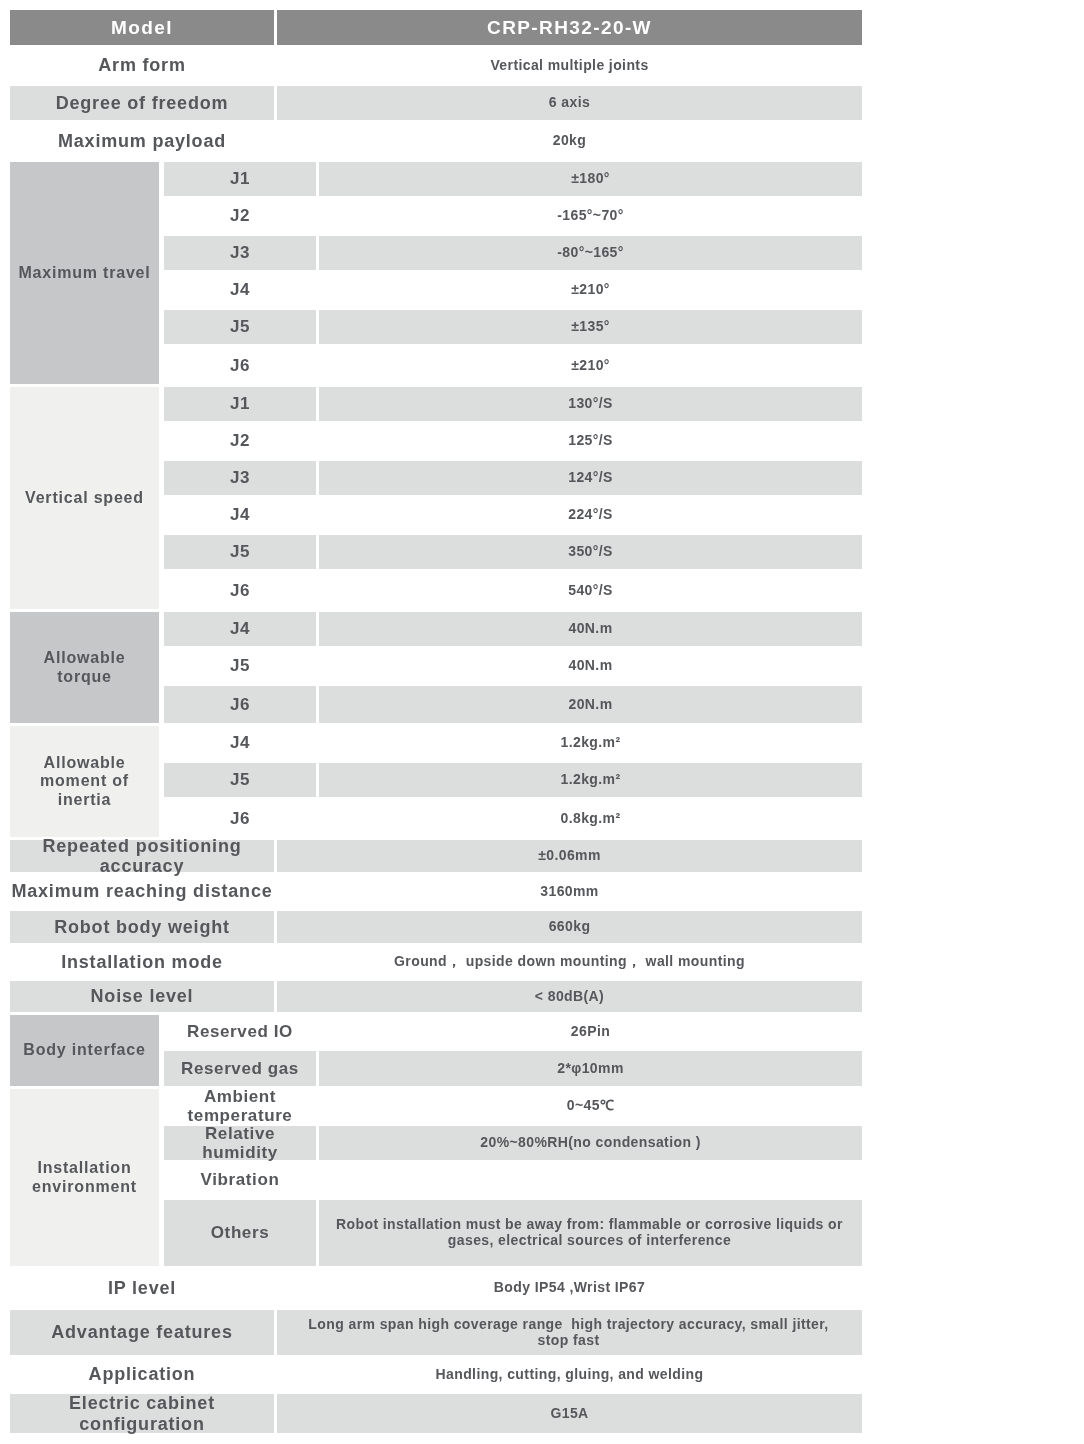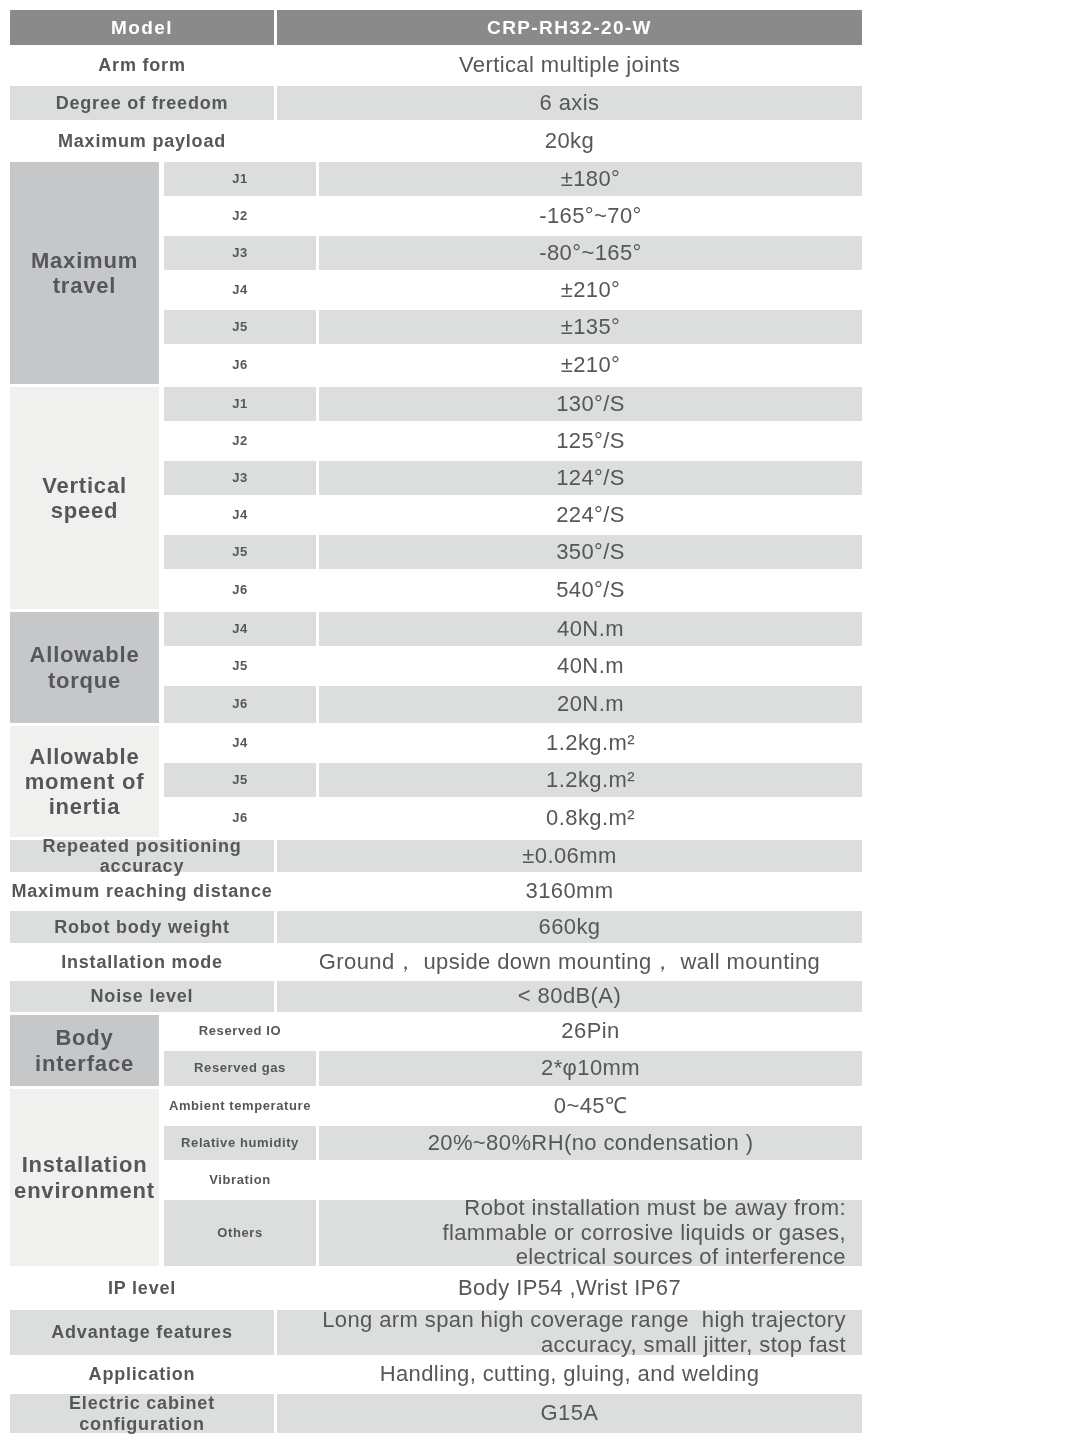--- a/index.html
+++ b/index.html
@@ -10,44 +10,44 @@
     color: #55575b;
     overflow: hidden;
   }
   .tbl { width: 852px; margin: 10px 0 0 10px; }
 
   
   .r   { display: flex; border-bottom: 3px solid #fff; }
   .c   { display: flex; align-items: center; justify-content: center;
          text-align: center; line-height: 1.12; }
   .lab { width: 264px; font-weight: 700; font-size: 18px; letter-spacing: .8px; }
-  .val { flex: 1; border-left: 3px solid #fff; font-size: 22px;
-         font-weight: 400; letter-spacing: .4px; }
+  .val { flex: 1; border-left: 3px solid #fff; font-size: 14px;
+         font-weight: 700; letter-spacing: .4px; }
 
   
   .grp  { display: flex; border-bottom: 3px solid #fff; }
   .gc   { width: 149px; display: flex; align-items: center; justify-content: center;
-          text-align: center; font-weight: 700; font-size: 22px;
+          text-align: center; font-weight: 700; font-size: 16px;
           letter-spacing: .8px; line-height: 1.15; padding: 0 6px; }
   .grows { flex: 1; display: flex; flex-direction: column; }
   .grows .r:last-child { border-bottom: none; }
   .sub  { width: 157px; border-left: 5px solid #fff; font-weight: 700;
-          font-size: 13px; letter-spacing: .6px; padding: 5px 4px; }
+          font-size: 17px; letter-spacing: .6px; padding: 5px 4px; }
 
   
   .bg-g    { background: #dcdddd; }
   .bg-w    { background: #ffffff; }
   .gc-dark  { background: #c6c7c8; }
   .gc-light { background: #f0f0ef; }
   .hdr     { background: #8a8a8b; color: #ffffff; }
   .hdr .lab, .hdr .val { font-weight: 700; font-size: 19px; letter-spacing: 1.4px; }
 
   
-  .val-left { justify-content: flex-start; text-align: right;
-              padding-left: 34px; padding-right: 16px; }
+  .val-left { justify-content: flex-start; text-align: center;
+              padding-left: 14px; padding-right: 16px; }
   .val-pre  { white-space: pre-wrap; }
 
   
   .h38{height:38px} .h37{height:37px} .h39{height:39px}
   .h36{height:36px} .h35{height:35px} .h34{height:34px}
   .h41{height:41px} .h42{height:42px} .h48{height:48px}
   .h66{height:66px}
 </style>
 </head>
 <body>

